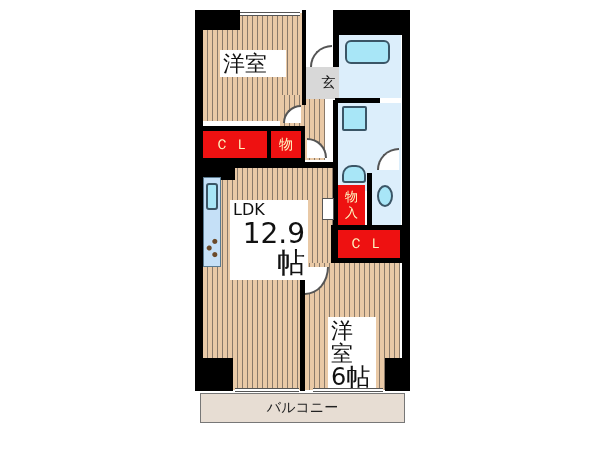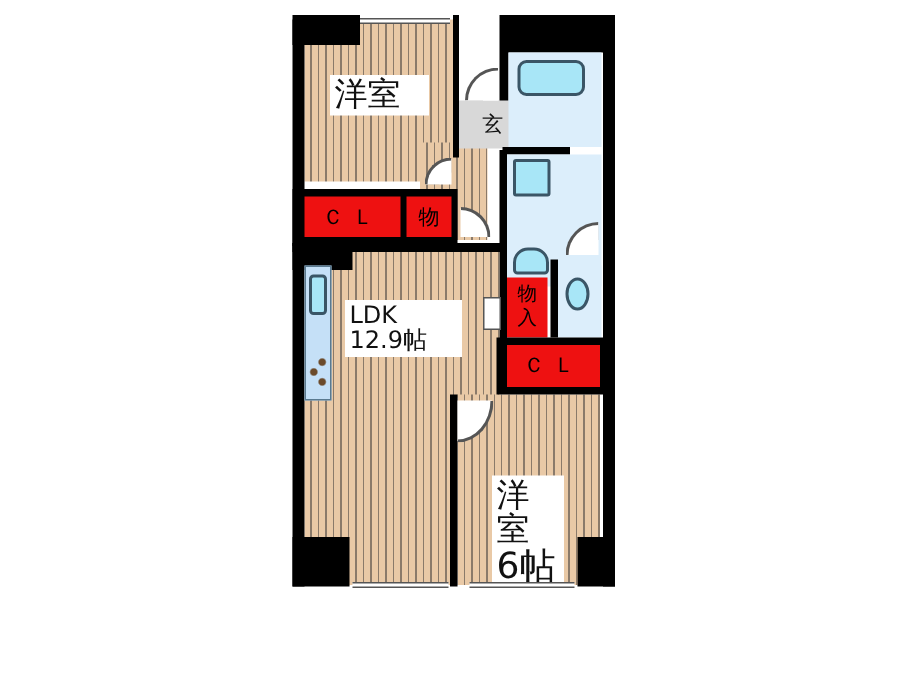--- a/index.html
+++ b/index.html
@@ -3,21 +3,21 @@
   <meta charset="utf-8">
   <style>
     html, body { margin:0; padding:0; background:#ffffff; }
     body { width:600px; height:450px; position:relative; overflow:hidden; font-family:"DejaVu Sans", sans-serif; }
     .abs { position:absolute; box-sizing:border-box; }
     .wall { background:#000; }
     .floor {
       background: repeating-linear-gradient(90deg, #e9c9a6 0px, #e9c9a6 4px, #8a7a6a 4px, #8a7a6a 5px);
     }
     .wet { background:#dceefb; }
-    .red { background:#ee1111; color:#000000; display:flex; align-items:center; justify-content:center; }
+    .red { background:#ee1111; color:#fef9c3; display:flex; align-items:center; justify-content:center; }
     .label { background:#fff; color:#111; line-height:1.05; padding:2px 3px; }
     .entry { background:#d8d8d8; display:flex; align-items:center; justify-content:center; color:#111; font-size:14px; }
     .balcony { background:#e7ddd3; border:1px solid #777; display:flex; align-items:center; justify-content:center; font-size:14px; color:#222; }
     .door { border:2px solid #555; border-radius:0 100% 0 0; border-left:none; border-bottom:none; background:#fff; }
     .fixture { border:2px solid #3a5566; background:#a8e6f7; border-radius:6px; }
     .window { background:#fff; border-top:1px solid #555; border-bottom:1px solid #555; }
   </style>
 </head>
 <body>
 
@@ -86,26 +86,29 @@
   <div class="abs red" style="left:143px;top:225px;width:62px;height:28px;font-size:14px;letter-spacing:6px;">
     <span>ＣＬ</span>
   </div>
 
   <div class="abs" style="left:8px;top:172px;width:18px;height:90px;background:#c5e0f7;border:1px solid #5a7a90;"></div>
   <div class="abs fixture" style="left:11px;top:178px;width:12px;height:27px;border-radius:3px;"></div>
   <div class="abs" style="left:10px;top:232px;width:14px;height:22px;background:radial-gradient(circle at 70% 20%, #6b4a2a 2px, transparent 3px), radial-gradient(circle at 30% 50%, #6b4a2a 2px, transparent 3px), radial-gradient(circle at 70% 80%, #6b4a2a 2px, transparent 3px);"></div>
 
   <div class="abs label" style="left:35px;top:195px;width:78px;">
     <div style="font-size:16px;">LDK</div>
-    <div style="font-size:16px;">12.9帖</div>
+    <div style="font-size:28px;text-align:right;">12.9帖</div>
   </div>
 
   <div class="abs door" style="left:110px;top:262px;width:24px;height:28px;border-radius:0 0 100% 0;border-top:none;border-right:2px solid #555;border-bottom:2px solid #555;"></div>
 
   <div class="abs label" style="left:133px;top:312px;width:48px;">
     <div style="font-size:22px;">洋室</div>
     <div style="font-size:24px;">6帖</div>
   </div>
 
   <div class="abs window" style="left:40px;top:383px;width:64px;height:4px;"></div>
   <div class="abs window" style="left:118px;top:383px;width:70px;height:4px;"></div>
 
+  <div class="abs balcony" style="left:5px;top:388px;width:205px;height:30px;">
+    <span>バルコニー</span>
+  </div>
 </div>
 
 </body></html>

